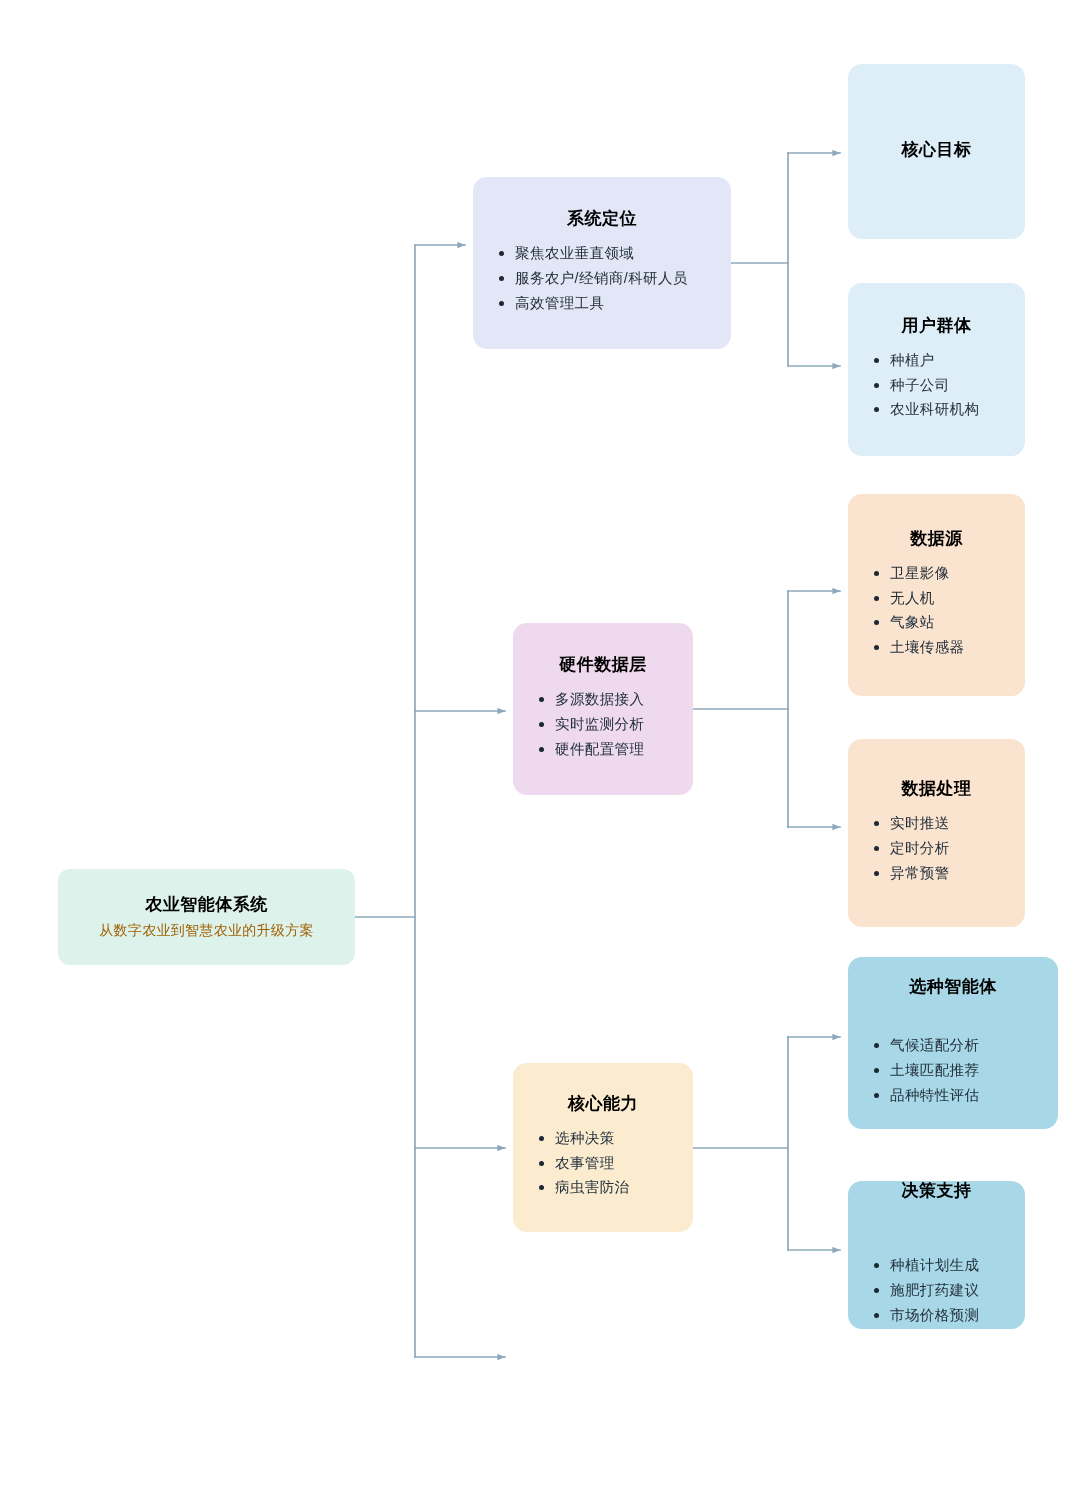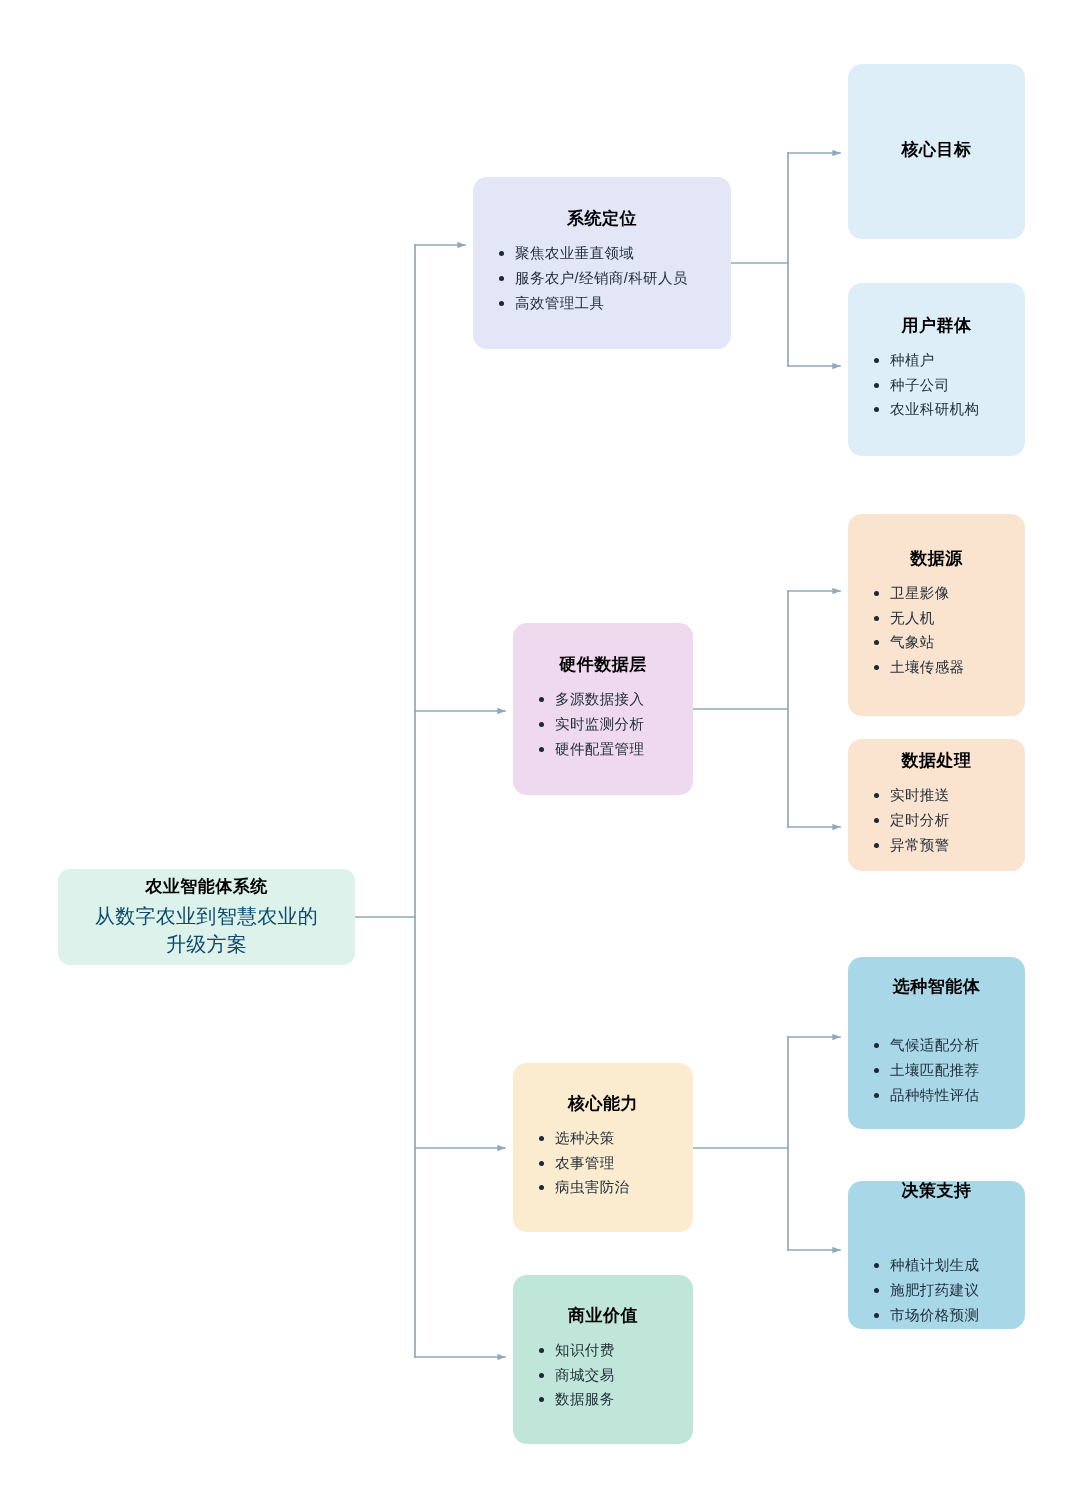--- a/index.html
+++ b/index.html
@@ -38,23 +38,23 @@
   .node-title {
     text-align: center;
     font-weight: bold;
     font-size: 17px;
     line-height: 1.35;
     color: #000000;
     letter-spacing: 0.5px;
   }
   .node-subtitle {
     text-align: center;
-    font-size: 20px;
+    font-size: 14px;
     line-height: 1.4;
-    color: #0c4a6e;
+    color: #a16207;
     margin-top: 4px;
     letter-spacing: 0.3px;
   }
   .node-items {
     list-style: none;
     margin: 10px 0 0 0;
     padding: 0 0 0 26px;
   }
   .node-items li {
     position: relative;
@@ -82,23 +82,23 @@
   }
   .n-root .node-title { font-size: 17px; }
   
   .n-sysposition { left: 473px; top: 177px;  width: 258px; height: 172px; background: #e2e6f7; }
   .n-hardware    { left: 513px; top: 623px;  width: 180px; height: 172px; background: #eed9ef; justify-content: center; }
   .n-corecap     { left: 513px; top: 1063px; width: 180px; height: 169px; background: #fbecd0; }
   .n-bizvalue    { left: 513px; top: 1275px; width: 180px; height: 169px; background: #bfe6d8; }
   
   .n-goal   { left: 848px; top: 64px;   width: 177px; height: 175px; background: #ddeef9; }
   .n-users  { left: 848px; top: 283px;  width: 177px; height: 173px; background: #ddeef9; }
-  .n-source { left: 848px; top: 494px;  width: 177px; height: 202px; background: #fae3cf; margin-top: 20px; }
-  .n-proc   { left: 848px; top: 739px;  width: 177px; height: 132px; background: #fae3cf; }
-  .n-breed  { left: 848px; top: 957px;  width: 177px; height: 172px; background: #a8d8e8; gap: 24px; }
+  .n-source { left: 848px; top: 494px;  width: 177px; height: 202px; background: #fae3cf; }
+  .n-proc   { left: 848px; top: 739px;  width: 177px; height: 188px; background: #fae3cf; }
+  .n-breed  { left: 848px; top: 957px;  width: 210px; height: 172px; background: #a8d8e8; gap: 24px; }
   .n-decide { left: 848px; top: 1181px; width: 177px; height: 148px; background: #a8d8e8; gap: 40px; }
 </style>
 </head>
 <body>
 
 <div id="canvas">
 
   <svg id="edge-layer" viewBox="0 0 1080 1503" width="1080" height="1503">
     <defs>
       <marker id="arrow" markerWidth="9" markerHeight="9" refX="7.6" refY="3.2" orient="auto" markerUnits="userSpaceOnUse">
@@ -211,22 +211,14 @@
 
   <div class="node n-decide">
     <div class="node-title">决策支持</div>
     <ul class="node-items">
       <li>种植计划生成</li>
       <li>施肥打药建议</li>
       <li>市场价格预测</li>
     </ul>
   </div>
 
-  <div class="node n-bizvalue">
-    <div class="node-title">商业价值</div>
-    <ul class="node-items">
-      <li>知识付费</li>
-      <li>商城交易</li>
-      <li>数据服务</li>
-    </ul>
-  </div>
 
 </div>
 
 </body></html>

